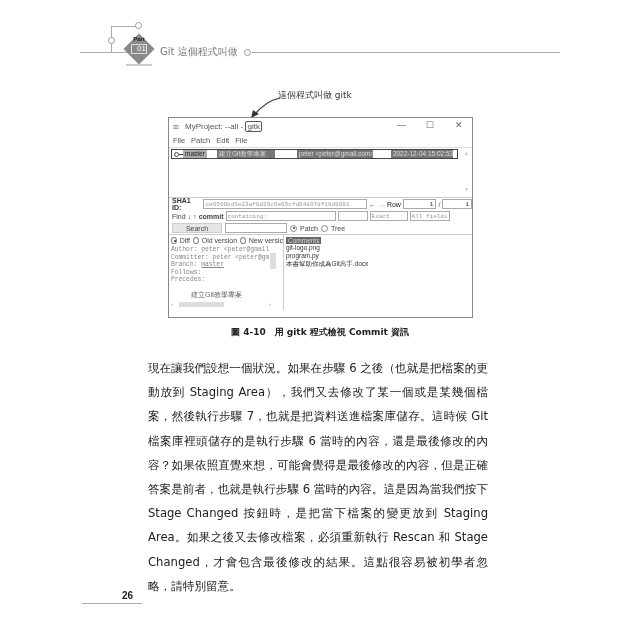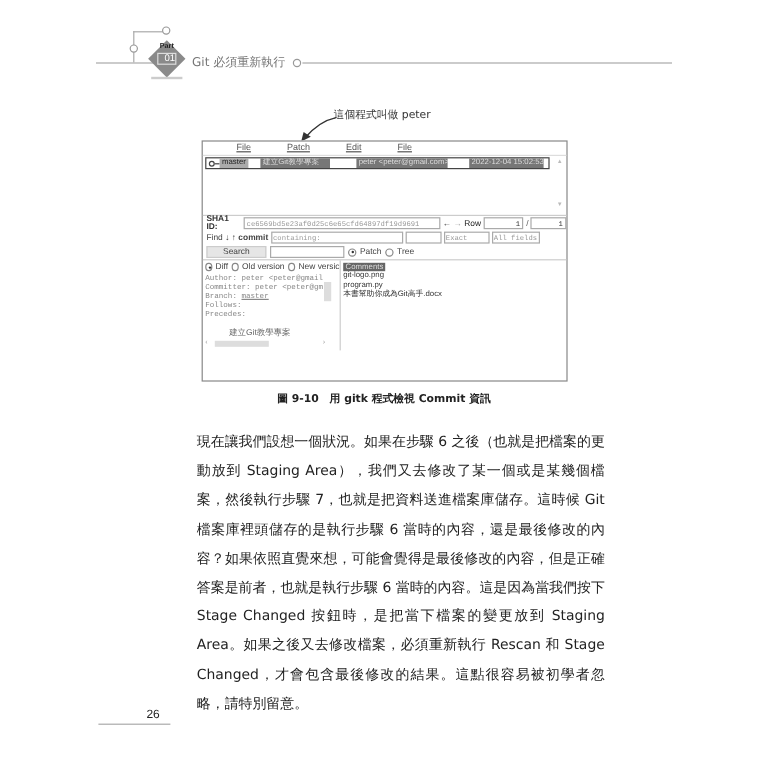--- a/index.html
+++ b/index.html
@@ -23,21 +23,21 @@
     .arrow { position: absolute; }
 
     
     .win { position: absolute; left: 168px; top: 117px; width: 305px; height: 201px; border: 1px solid #888; background: #fff; font-family: "Liberation Sans", sans-serif; }
     .titlebar { height: 18px; position: relative; font-size: 8px; color: #555; }
     .titlebar .app-icon { position: absolute; left: 4px; top: 6px; font-size: 6px; color: #555; letter-spacing: -1px; }
     .titlebar .title { position: absolute; left: 16px; top: 4px; }
     .titlebar .gitk-box { border: 1px solid #555; border-radius: 2px; padding: 0 1px; }
     .titlebar .wbtn { position: absolute; top: 2px; font-size: 9px; color: #666; }
     .menubar { height: 11px; font-size: 7.5px; color: #555; padding-left: 4px; display: flex; gap: 6px; }
-    .menubar span { text-decoration: underline; text-decoration-thickness: 0.5px; margin-left: 24px; }
+    .menubar span { text-decoration-thickness: 0.5px; }
     .commit-list { position: relative; height: 50px; border-top: 1px solid #ddd; }
     .commit-row { position: absolute; left: 2px; top: 1px; width: 287px; height: 10px; border: 1px solid #444; font-size: 6.5px; display: flex; align-items: center; }
     .commit-row .node { width: 5px; height: 5px; border: 1px solid #444; border-radius: 50%; margin-left: 2px; }
     .commit-row .edge { width: 4px; height: 1px; background: #444; }
     .commit-row .hl { background: #777; color: #ddd; padding: 0 2px; height: 8px; line-height: 8px; }
     .commit-row .hl-branch { background: #aaa; color: #222; }
     .scroll-v { position: absolute; right: 2px; top: 2px; width: 7px; height: 46px; font-size: 5px; color: #bbb; text-align: center; }
 
     .sha-row { height: 13px; display: flex; align-items: center; font-size: 7px; padding-left: 3px; border-top: 1px solid #ccc; gap: 2px; }
     .sha-row .lbl { font-weight: bold; color: #333; }
@@ -57,54 +57,63 @@
     .commit-msg { font-size: 7px; color: #666; padding-left: 22px; margin-top: 6px; }
     .hscroll { position: absolute; left: 2px; bottom: 2px; width: 105px; height: 7px; font-size: 6px; color: #999; }
     .hscroll .thumb { position: absolute; left: 8px; top: 1px; width: 45px; height: 5px; background: #ddd; }
     .vscroll-l { position: absolute; right: 7px; top: 12px; width: 6px; height: 56px; }
     .vscroll-l .thumb { position: absolute; top: 6px; width: 6px; height: 16px; background: #ddd; }
     .comments-hl { display: inline-block; background: #666; color: #ddd; padding: 0 2px; margin-top: 2px; }
     .file-list div { line-height: 8px; }
 
     
     .caption { position: absolute; left: 0; width: 640px; top: 326px; text-align: center; font-size: 9px; font-weight: bold; color: #222; font-family: "DejaVu Sans", sans-serif; }
-    .body-text { position: absolute; left: 164px; top: 356px; width: 340px; font-size: 11.6px; line-height: 24.2px; color: #222; text-align: justify; font-family: "DejaVu Sans", sans-serif; }
-    .page-num { position: absolute; left: 122px; top: 590px; font-size: 10px; color: #222; font-family: "Liberation Sans", sans-serif; }
+    .body-text { position: absolute; left: 148px; top: 356px; width: 340px; font-size: 11.6px; line-height: 24.2px; color: #222; text-align: justify; font-family: "DejaVu Sans", sans-serif; }
+    .page-num { position: absolute; left: 122px; top: 590px; font-size: 10px; color: #222; font-family: "Liberation Sans", sans-serif; font-weight: bold; }
     .page-line { position: absolute; left: 82px; top: 603px; width: 60px; height: 1px; background: #aaa; }
   </style>
 </head>
 <body>
 
 <div>
   <div class="hdr-line-left"></div>
   <div class="hdr-line-v1"></div>
   <div class="hdr-line-h1"></div>
   <div class="hdr-circle" style="left:108px;top:37px;"></div>
   <div class="hdr-circle" style="left:135px;top:22px;"></div>
   <div class="hdr-diamond"></div>
   <div class="hdr-part">Part</div>
   <div class="hdr-num">01</div>
   <div class="hdr-shadow"></div>
-  <div class="hdr-title">Git 必須重新執行</div>
+  <div class="hdr-title">Git 這個程式叫做</div>
   <div class="hdr-circle" style="left:244px;top:49px;"></div>
   <div class="hdr-line-right"></div>
 </div>
 
-<div class="annot" style="left:278px;top:89px;">這個程式叫做 peter</div>
+<div class="annot" style="left:278px;top:89px;">這個程式叫做 gitk</div>
 <svg class="arrow" style="left:248px;top:95px;" width="34" height="26">
   <path d="M32 3 Q18 6 6 20" stroke="#333" stroke-width="1.2" fill="none"></path>
   <path d="M3 23 L5 15 L11 19 Z" fill="#333"></path>
 </svg>
 <svg class="arrow" style="left:246px;top:155px;" width="40" height="28">
   <path d="M38 22 Q18 20 6 6" stroke="#333" stroke-width="1.2" fill="none"></path>
   <path d="M3 2 L11 5 L5 11 Z" fill="#333"></path>
 </svg>
 <div class="annot" style="left:277px;top:170px;">這裡顯示 Commit 說明、操作者和時間</div>
 
 <div class="win">
+  <div class="titlebar">
+    <span class="app-icon">≡≡</span>
+    <span class="title">
+      <span>MyProject: --all - </span><span class="gitk-box">gitk</span>
+    </span>
+    <span class="wbtn" style="left:228px;">—</span>
+    <span class="wbtn" style="left:257px;">☐</span>
+    <span class="wbtn" style="left:286px;">✕</span>
+  </div>
   <div class="menubar">
     <span>File</span>
     <span>Patch</span>
     <span>Edit</span>
     <span>File</span>
   </div>
   <div class="commit-list">
     <div class="commit-row">
       <span class="node"></span>
       <span class="edge"></span>
@@ -181,16 +190,16 @@
       <span class="comments-hl">Comments</span>
       <div class="file-list">
         <div>git-logo.png</div>
         <div>program.py</div>
         <div>本書幫助你成為Git高手.docx</div>
       </div>
     </div>
   </div>
 </div>
 
-<div class="caption">圖 9-10　用 gitk 程式檢視 Commit 資訊</div>
+<div class="caption">圖 4-10　用 gitk 程式檢視 Commit 資訊</div>
 <div class="body-text">現在讓我們設想一個狀況。如果在步驟 6 之後（也就是把檔案的更動放到 Staging Area），我們又去修改了某一個或是某幾個檔案，然後執行步驟 7，也就是把資料送進檔案庫儲存。這時候 Git 檔案庫裡頭儲存的是執行步驟 6 當時的內容，還是最後修改的內容？如果依照直覺來想，可能會覺得是最後修改的內容，但是正確答案是前者，也就是執行步驟 6 當時的內容。這是因為當我們按下 Stage Changed 按鈕時，是把當下檔案的變更放到 Staging Area。如果之後又去修改檔案，必須重新執行 Rescan 和 Stage Changed，才會包含最後修改的結果。這點很容易被初學者忽略，請特別留意。</div>
 <div class="page-num">26</div>
 <div class="page-line"></div>
 
 </body></html>

